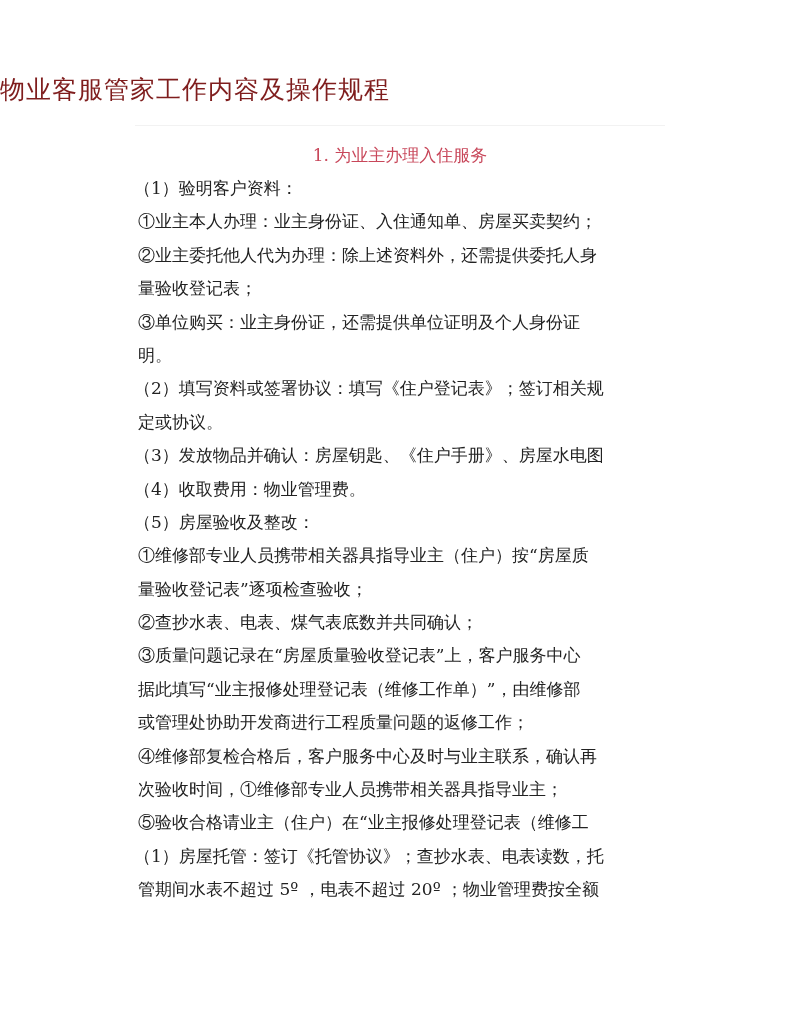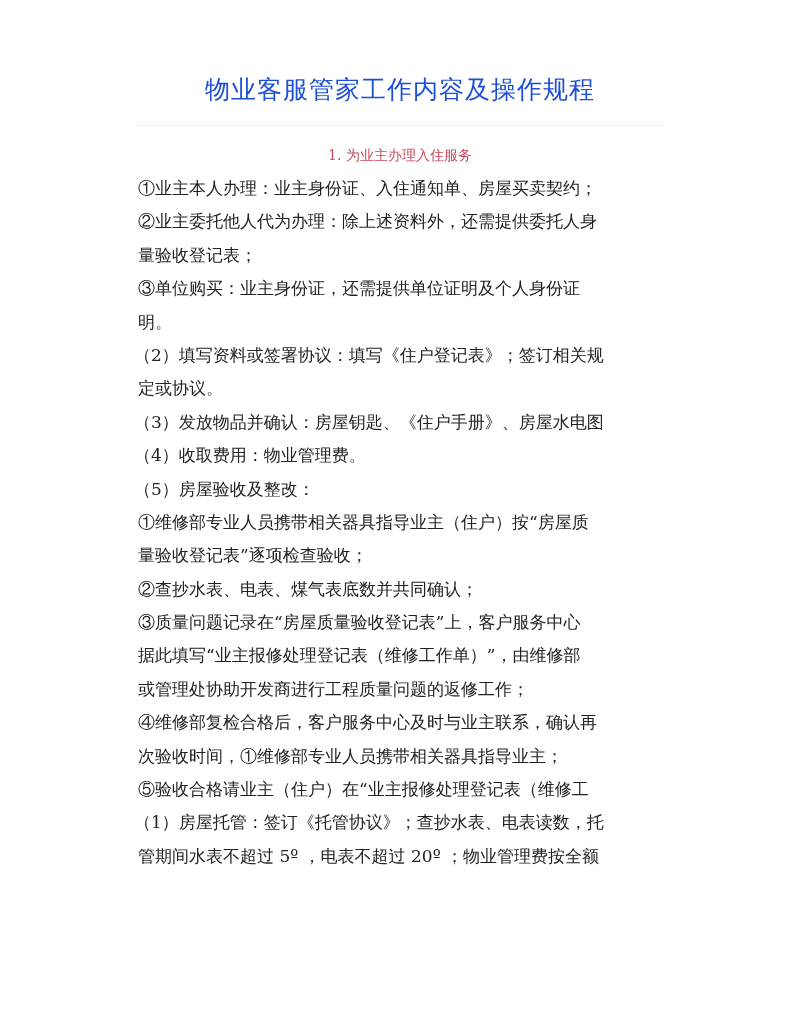--- a/index.html
+++ b/index.html
@@ -20,41 +20,41 @@
       left: 0;
       top: 0;
       width: 800px;
       height: 1035px;
     }
     .doc-title {
       position: absolute;
       top: 70px;
       left: 0;
       width: 800px;
-      text-align: center;
+      text-align: left;
       font-size: 25px;
       line-height: 40px;
-      color: #1d4ed8;
+      color: #7f1d1d;
       letter-spacing: 1px;
     }
     .divider {
       position: absolute;
       top: 125px;
       left: 135px;
       width: 530px;
       height: 1px;
       background: #f2f2f2;
     }
     .section-heading {
       position: absolute;
       top: 141px;
       left: 0;
       width: 800px;
       text-align: center;
-      font-size: 14px;
+      font-size: 17px;
       line-height: 28px;
       color: #c8475a;
     }
     .body-text {
       position: absolute;
       top: 172px;
       left: 138px;
       width: 512px;
     }
     .line {
@@ -70,20 +70,21 @@
   </style>
 </head>
 <body>
 
 <div class="page">
   <div class="doc-title">物业客服管家工作内容及操作规程</div>
   <div class="divider"></div>
   <div class="section-heading">1. 为业主办理入住服务</div>
 
   <div class="body-text">
+    <div class="line indent-paren">（1）验明客户资料：</div>
     <div class="line">①业主本人办理：业主身份证、入住通知单、房屋买卖契约；</div>
     <div class="line">②业主委托他人代为办理：除上述资料外，还需提供委托人身</div>
     <div class="line">量验收登记表；</div>
     <div class="line">③单位购买：业主身份证，还需提供单位证明及个人身份证</div>
     <div class="line">明。</div>
     <div class="line indent-paren">（2）填写资料或签署协议：填写《住户登记表》；签订相关规</div>
     <div class="line">定或协议。</div>
     <div class="line indent-paren">（3）发放物品并确认：房屋钥匙、《住户手册》、房屋水电图</div>
     <div class="line indent-paren">（4）收取费用：物业管理费。</div>
     <div class="line indent-paren">（5）房屋验收及整改：</div>

